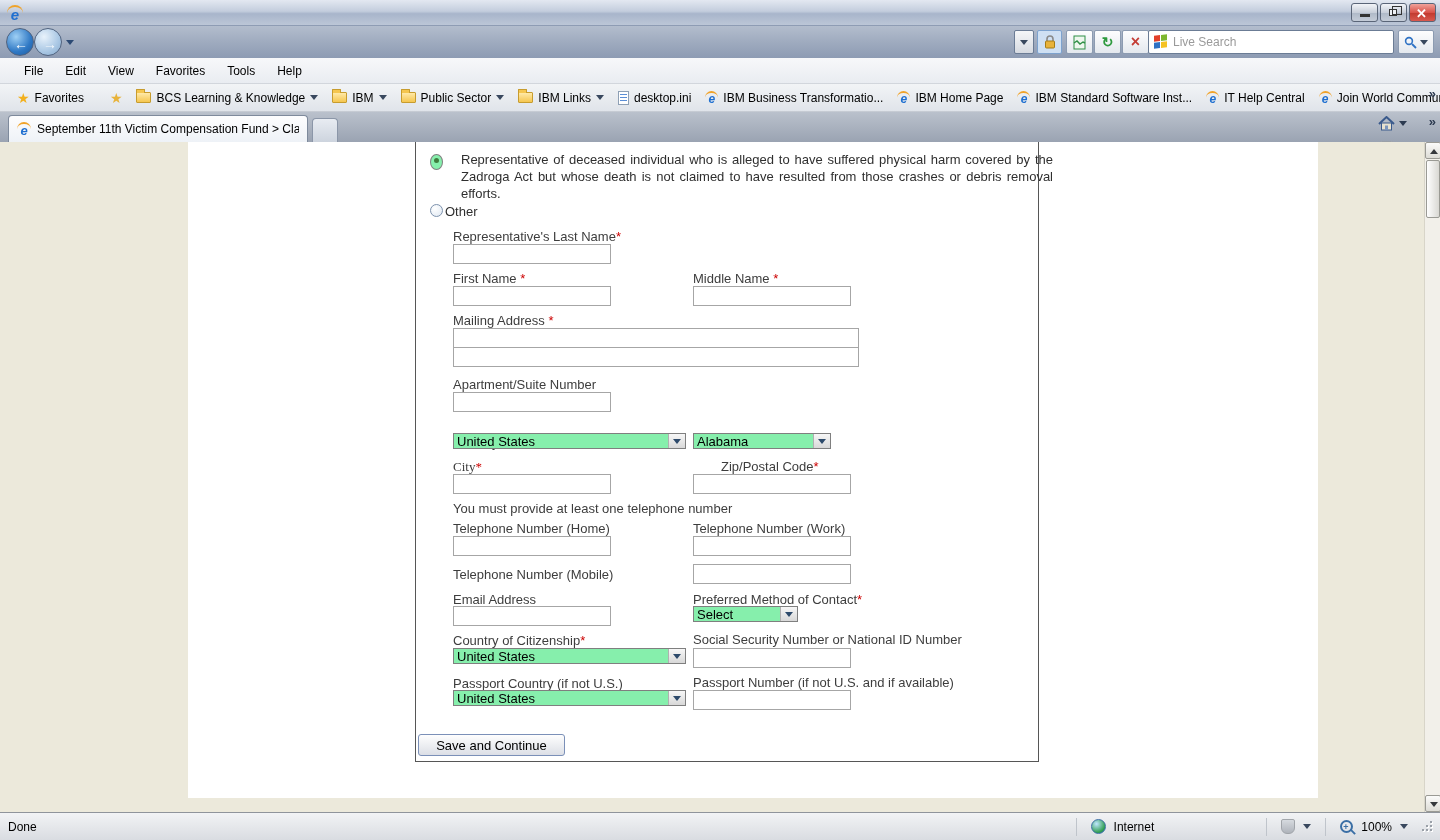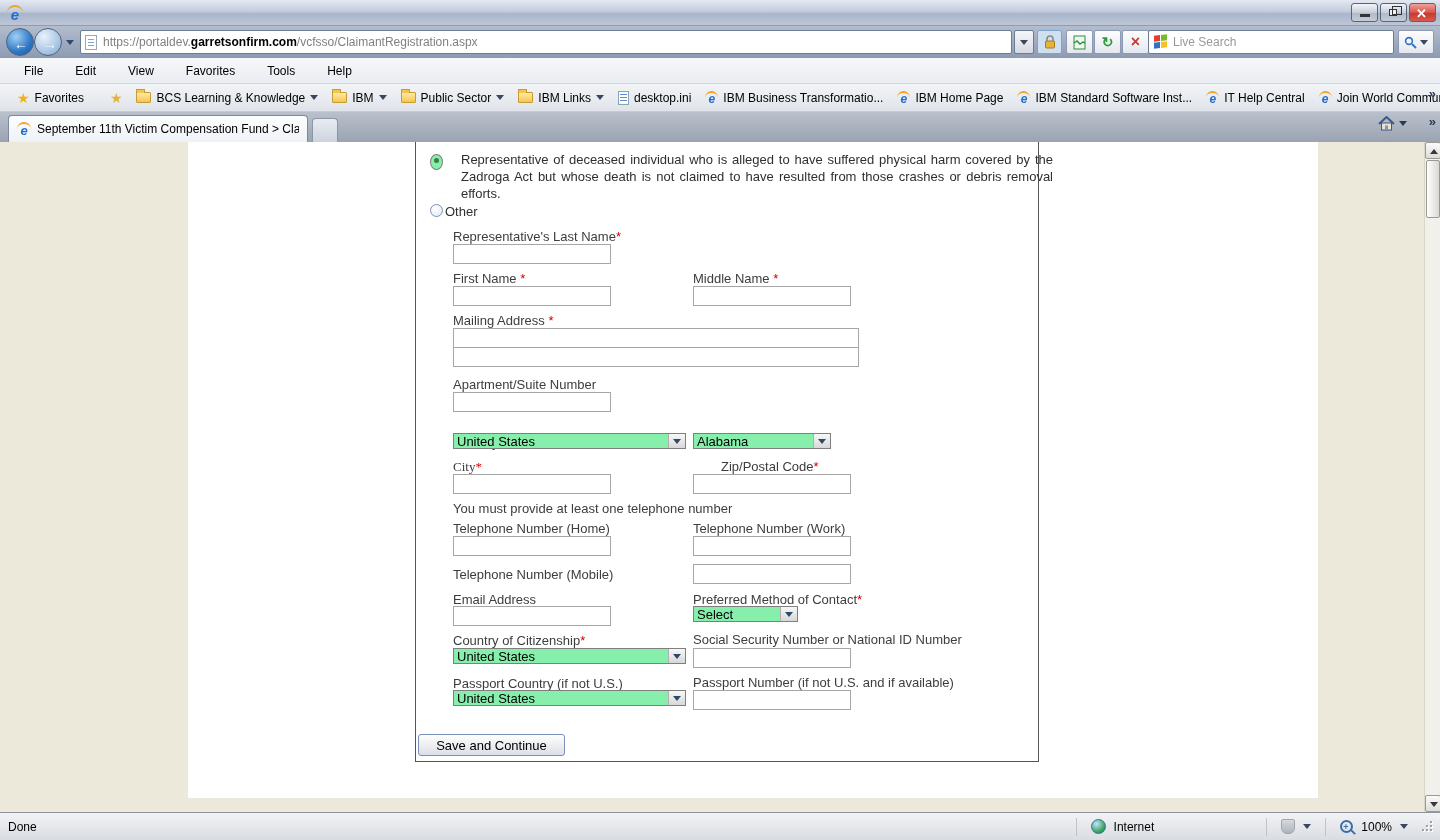--- a/index.html
+++ b/index.html
@@ -60,21 +60,21 @@
   .flag i { display:block; }
   .searchbox input { border:none; outline:none; font-size:12px; width:180px; font-family:"Liberation Sans",sans-serif; }
   .searchbox input::placeholder { color:#9a9a9a; }
   .searchbtn { position:absolute; left:1398px; top:4px; width:36px; height:24px;
     background:linear-gradient(180deg,#fdfdfe,#e4e8ee); border:1px solid #8c9bb1; border-radius:2px;
     display:flex; align-items:center; justify-content:center; gap:3px; }
 
   
   .menurow { position:absolute; left:0; top:58px; width:1440px; height:26px;
     background:linear-gradient(180deg,#f7f8fa,#e9ecf1); border-bottom:1px solid #d2d6dc;
-    display:flex; align-items:center; padding-left:14px; gap:12px; }
+    display:flex; align-items:center; padding-left:14px; gap:2px; }
   .menu-item { font-size:12px; color:#000; padding:3px 10px; }
 
   
   .favrow { position:absolute; left:0; top:84px; width:1440px; height:28px;
     background:linear-gradient(180deg,#f2f4f6,#e0e4ea); border-bottom:1px solid #c6cbd3;
     display:flex; align-items:center; padding-left:10px; }
   .fav-item { display:flex; align-items:center; gap:5px; font-size:12px; color:#000;
     padding:3px 7px; white-space:nowrap; }
   .vsep { width:1px; height:18px; background:#bfc4cb; margin:0 6px; }
   .star { color:#f2b01e; font-size:14px; line-height:14px; }
@@ -177,26 +177,20 @@
   </div>
 
   <div class="navrow">
     <div class="navbtn back">
         <span class="nav-arrow">←</span>
       </div>
     <div class="navbtn fwd">
         <span class="nav-arrow">→</span>
       </div>
     <span class="car nav-caret"></span>
-    <div class="addr">
-      <span class="page-ico"></span>
-      <span class="url">
-        <span class="dim">https://portaldev.</span><span class="host">garretsonfirm.com</span><span class="dim">/vcfsso/ClaimantRegistration.aspx</span>
-      </span>
-    </div>
     <div class="addr-drop">
         <span class="car"></span>
       </div>
     <div class="lockbtn">
       <svg class="svgicon" width="12" height="14" viewBox="0 0 12 14">
           <path d="M3 6V4a3 3 0 0 1 6 0v2" fill="none" stroke="#8a8a8a" stroke-width="1.6"></path>
           <rect x="1.5" y="6" width="9" height="7" rx="1" fill="#e8b33b" stroke="#a67c16"></rect>
         </svg>
     </div>
     <div class="toolbtn" style="left:1066px;">

